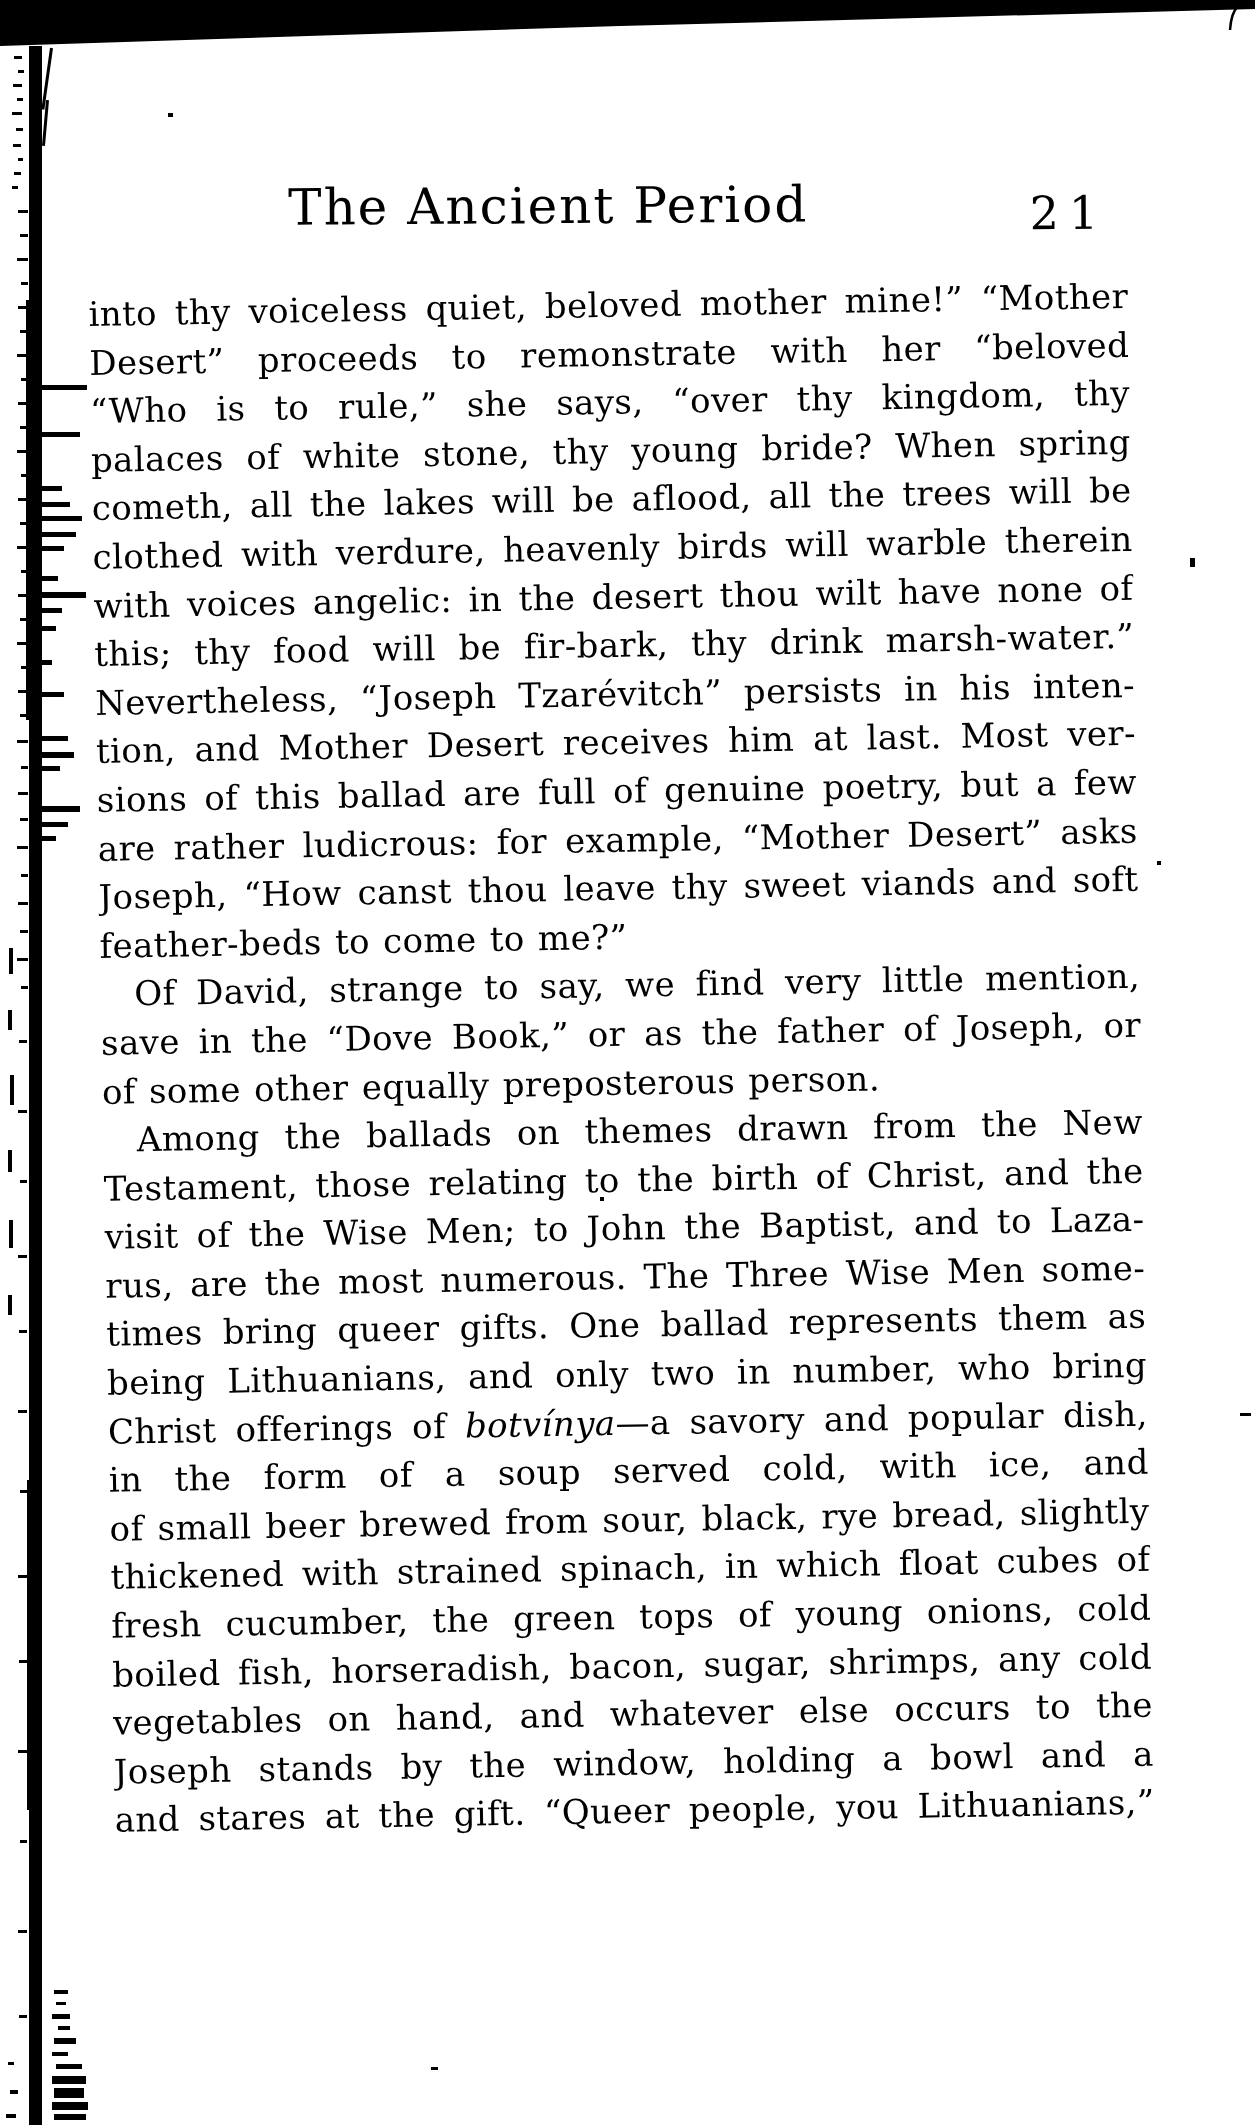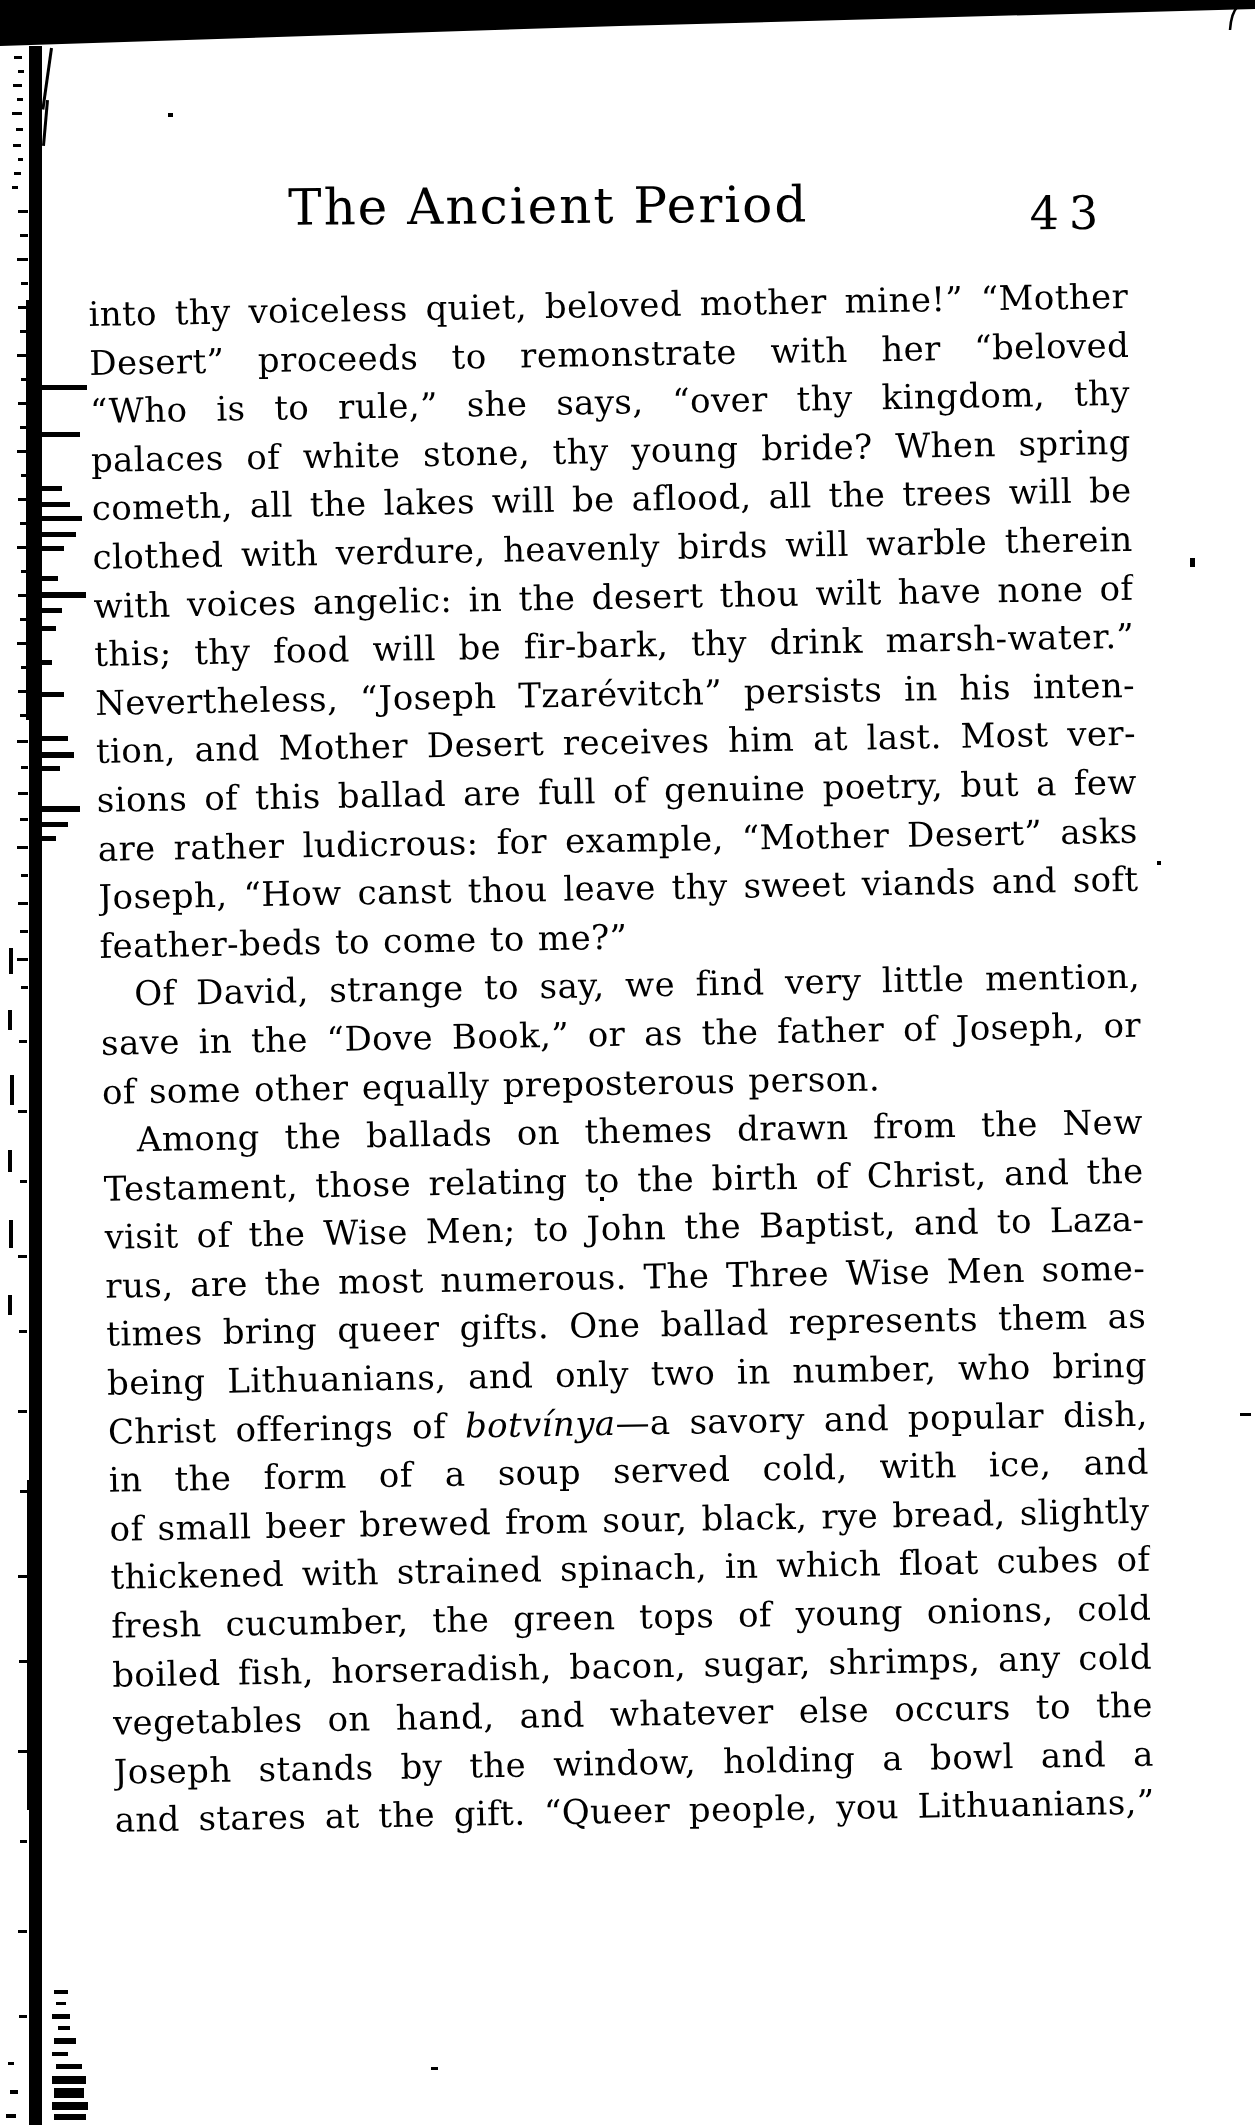--- a/index.html
+++ b/index.html
@@ -189,21 +189,21 @@
     <rect x="1190" y="558" width="5" height="9"></rect>
     <rect x="1157" y="861" width="4" height="4"></rect>
     <rect x="1240" y="1413" width="11" height="3"></rect>
     <rect x="600" y="1197" width="4" height="4"></rect>
     <rect x="431" y="2067" width="7" height="3"></rect>
   </g>
 </svg>
 
 <div class="runhead">
   <span class="title">The Ancient Period</span>
-  <span class="pageno">43</span>
+  <span class="pageno">21</span>
 </div>
 
 <div class="text-block">
     <div class="tline"><span>into thy voiceless quiet, beloved mother mine!”  “Mother</span></div>
     <div class="tline"><span>Desert” proceeds to remonstrate with her “beloved child”:</span></div>
     <div class="tline"><span>“Who is to rule,” she says, “over thy kingdom, thy</span></div>
     <div class="tline"><span>palaces of white stone, thy young bride?  When spring</span></div>
     <div class="tline"><span>cometh, all the lakes will be aflood, all the trees will be</span></div>
     <div class="tline"><span>clothed with verdure, heavenly birds will warble therein</span></div>
     <div class="tline"><span>with voices angelic: in the desert thou wilt have none of</span></div>

